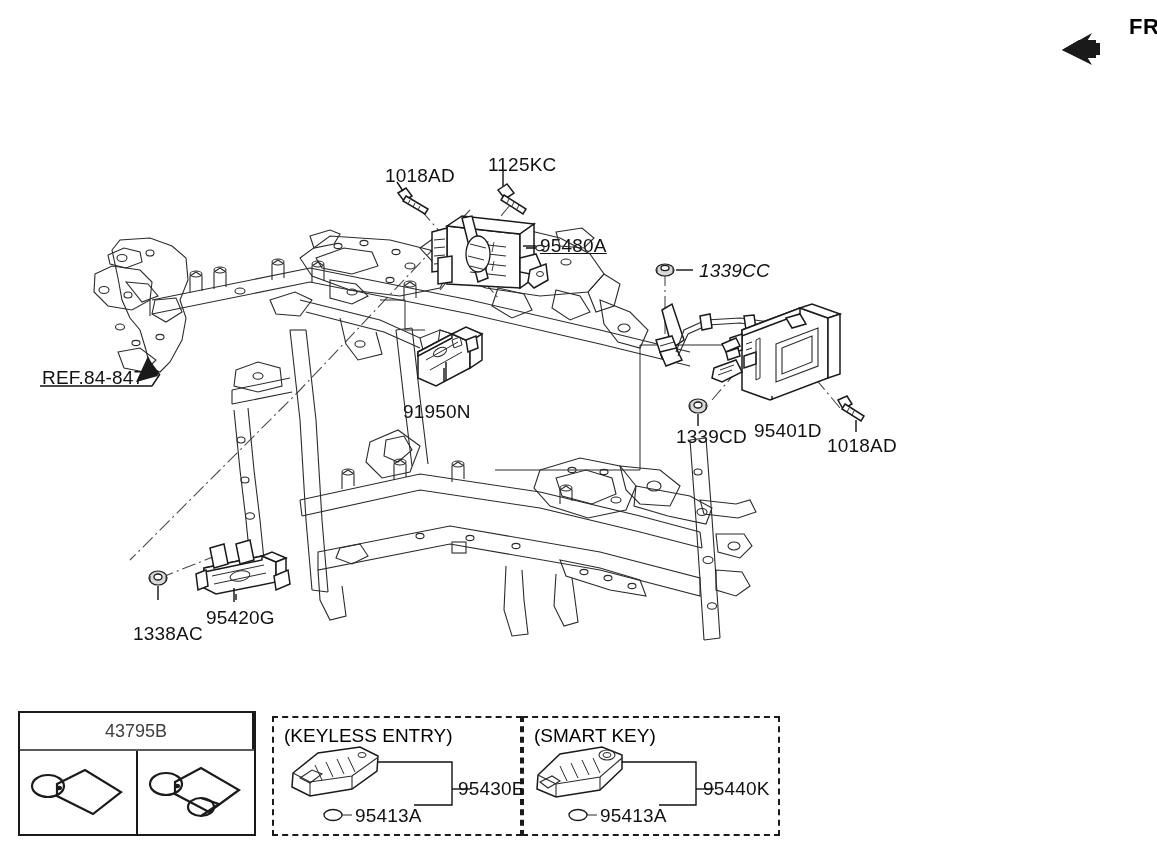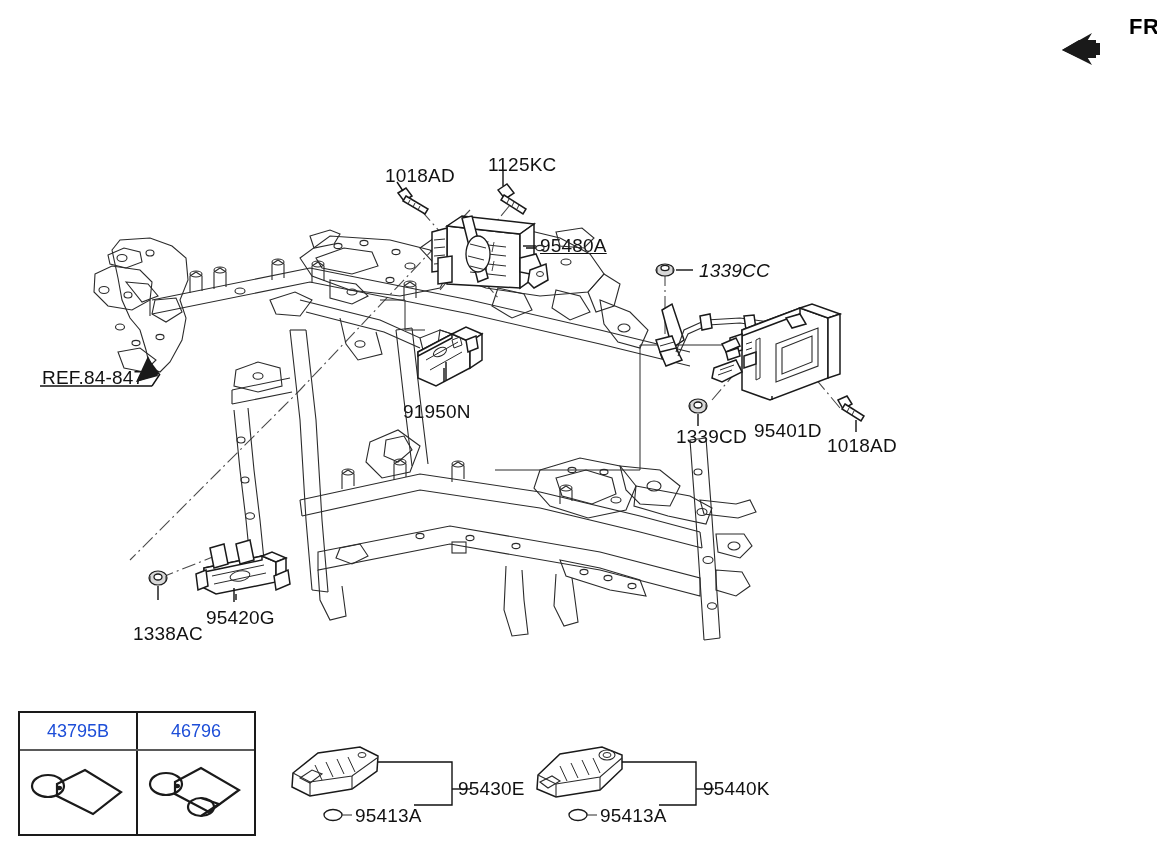--- a/index.html
+++ b/index.html
@@ -16,21 +16,21 @@
   }
   .fr-txt{position:absolute;font-size:22px;font-weight:700;letter-spacing:.5px;margin-left:28px;}
   
   #tagtable{
     position:absolute;left:18px;top:711px;width:238px;height:125px;
     border:2px solid #1a1a1a;box-sizing:border-box;
   }
   #tagtable .thead{display:flex;height:36px;border-bottom:2px solid #5a5a5a;}
   #tagtable .th{
     flex:1;display:flex;align-items:center;justify-content:center;
-    font-size:18px;color:#1d4ed8;
+    font-size:18px;color:#404040;
   }
   #tagtable .th:first-child{border-right:2px solid #1a1a1a;}
   #tagtable .tbody{display:flex;height:calc(100% - 38px);}
   #tagtable .td{flex:1;display:flex;align-items:center;justify-content:center;}
   #tagtable .td:first-child{border-right:2px solid #1a1a1a;}
   
   .keybox{
     position:absolute;border:2px dashed #1a1a1a;box-sizing:border-box;
   }
   #kb-keyless{left:272px;top:716px;width:250px;height:120px;}
@@ -374,21 +374,20 @@
   <div class="lbl" style="left:754px;top:409px;margin-top:12px;">95401D</div>
   <div class="lbl" style="left:676px;top:427px;">1339CD</div>
   <div class="lbl" style="left:827px;top:436px;">1018AD</div>
   <div class="lbl" style="left:133px;top:608px;margin-top:16px;">1338AC</div>
   <div class="lbl" style="left:206px;top:608px;">95420G</div>
   <div class="lbl" style="left:42px;top:368px;">REF.84-847</div>
 
   <div id="tagtable">
     <div class="thead">
       <div class="th">43795B</div>
-      <div class="th">46796</div>
     </div>
     <div class="tbody">
       <div class="td">
         <svg width="110" height="62" viewBox="0 0 110 62">
           <path class="stroke" stroke-width="2.2" d="M34,22 L62,8 L98,30 L70,52 L34,34 Z"></path>
           <ellipse class="stroke" stroke-width="2.2" cx="25" cy="24" rx="16" ry="11"></ellipse>
           <ellipse fill="#1a1a1a" cx="36" cy="26" rx="3" ry="2.2"></ellipse>
         </svg>
       </div>
       <div class="td">
@@ -396,20 +395,23 @@
           <path class="stroke" stroke-width="2.2" d="M34,20 L60,6 L98,28 L68,50 L34,32 Z"></path>
           <ellipse class="stroke" stroke-width="2.2" cx="25" cy="22" rx="16" ry="11"></ellipse>
           <ellipse fill="#1a1a1a" cx="36" cy="24" rx="3" ry="2.2"></ellipse>
           <ellipse class="stroke" stroke-width="2.2" cx="60" cy="45" rx="13" ry="9"></ellipse>
           <path class="stroke" stroke-width="2.2" d="M60,36 L78,42 L60,54"></path>
         </svg>
       </div>
     </div>
   </div>
 
+  <div class="keybox" id="kb-keyless">
+    <div class="kb-title">(KEYLESS ENTRY)</div>
+  </div>
   <svg class="layer" style="z-index:4;">
 
     <g>
       <path class="solidpart" d="M293,773 L318,753 L360,747 L378,756 L377,771 L352,789 L310,796 L292,787 Z"></path>
       <path class="hair" d="M293,773 L310,782 L352,776 L377,758"></path>
       <path class="hair" d="M310,782 L310,796"></path>
       <path class="hair" d="M352,776 L352,789"></path>
       <path class="hair2" d="M315,765 L322,780 M326,762 L333,777 M337,759 L344,774 M348,757 L355,772"></path>
       <path class="hair" d="M300,778 L312,770 L322,774 L310,783 Z"></path>
       <ellipse class="hair2" cx="362" cy="755" rx="4" ry="2.5"></ellipse>
@@ -419,20 +421,23 @@
       <ellipse class="partfill" cx="333" cy="815" rx="9" ry="5.5"></ellipse>
       <path class="hair2" d="M342,815 L352,815"></path>
     </g>
 
     <path class="lead" d="M378,762 L452,762 L452,805 L414,805"></path>
     <path class="lead" d="M452,789 L470,789"></path>
   </svg>
   <div class="lbl" style="left:355px;top:806px;">95413A</div>
   <div class="lbl" style="left:458px;top:779px;">95430E</div>
 
+  <div class="keybox" id="kb-smart">
+    <div class="kb-title">(SMART KEY)</div>
+  </div>
   <svg class="layer" style="z-index:4;">
     <g>
       <path class="solidpart" d="M538,775 L560,754 L602,747 L622,755 L622,769 L600,790 L556,797 L537,789 Z"></path>
       <path class="hair" d="M538,775 L556,784 L600,777 L622,758"></path>
       <path class="hair" d="M556,784 L556,797"></path>
       <path class="hair" d="M600,777 L600,790"></path>
       <path class="hair2" d="M560,766 L567,781 M571,763 L578,778 M582,760 L589,775 M593,758 L600,773"></path>
       <ellipse class="hair" cx="607" cy="755" rx="8" ry="5"></ellipse>
       <ellipse class="hair2" cx="607" cy="755" rx="4" ry="2.5"></ellipse>
       <path class="hair" d="M540,782 L552,776 L560,781 L548,788 Z"></path>

